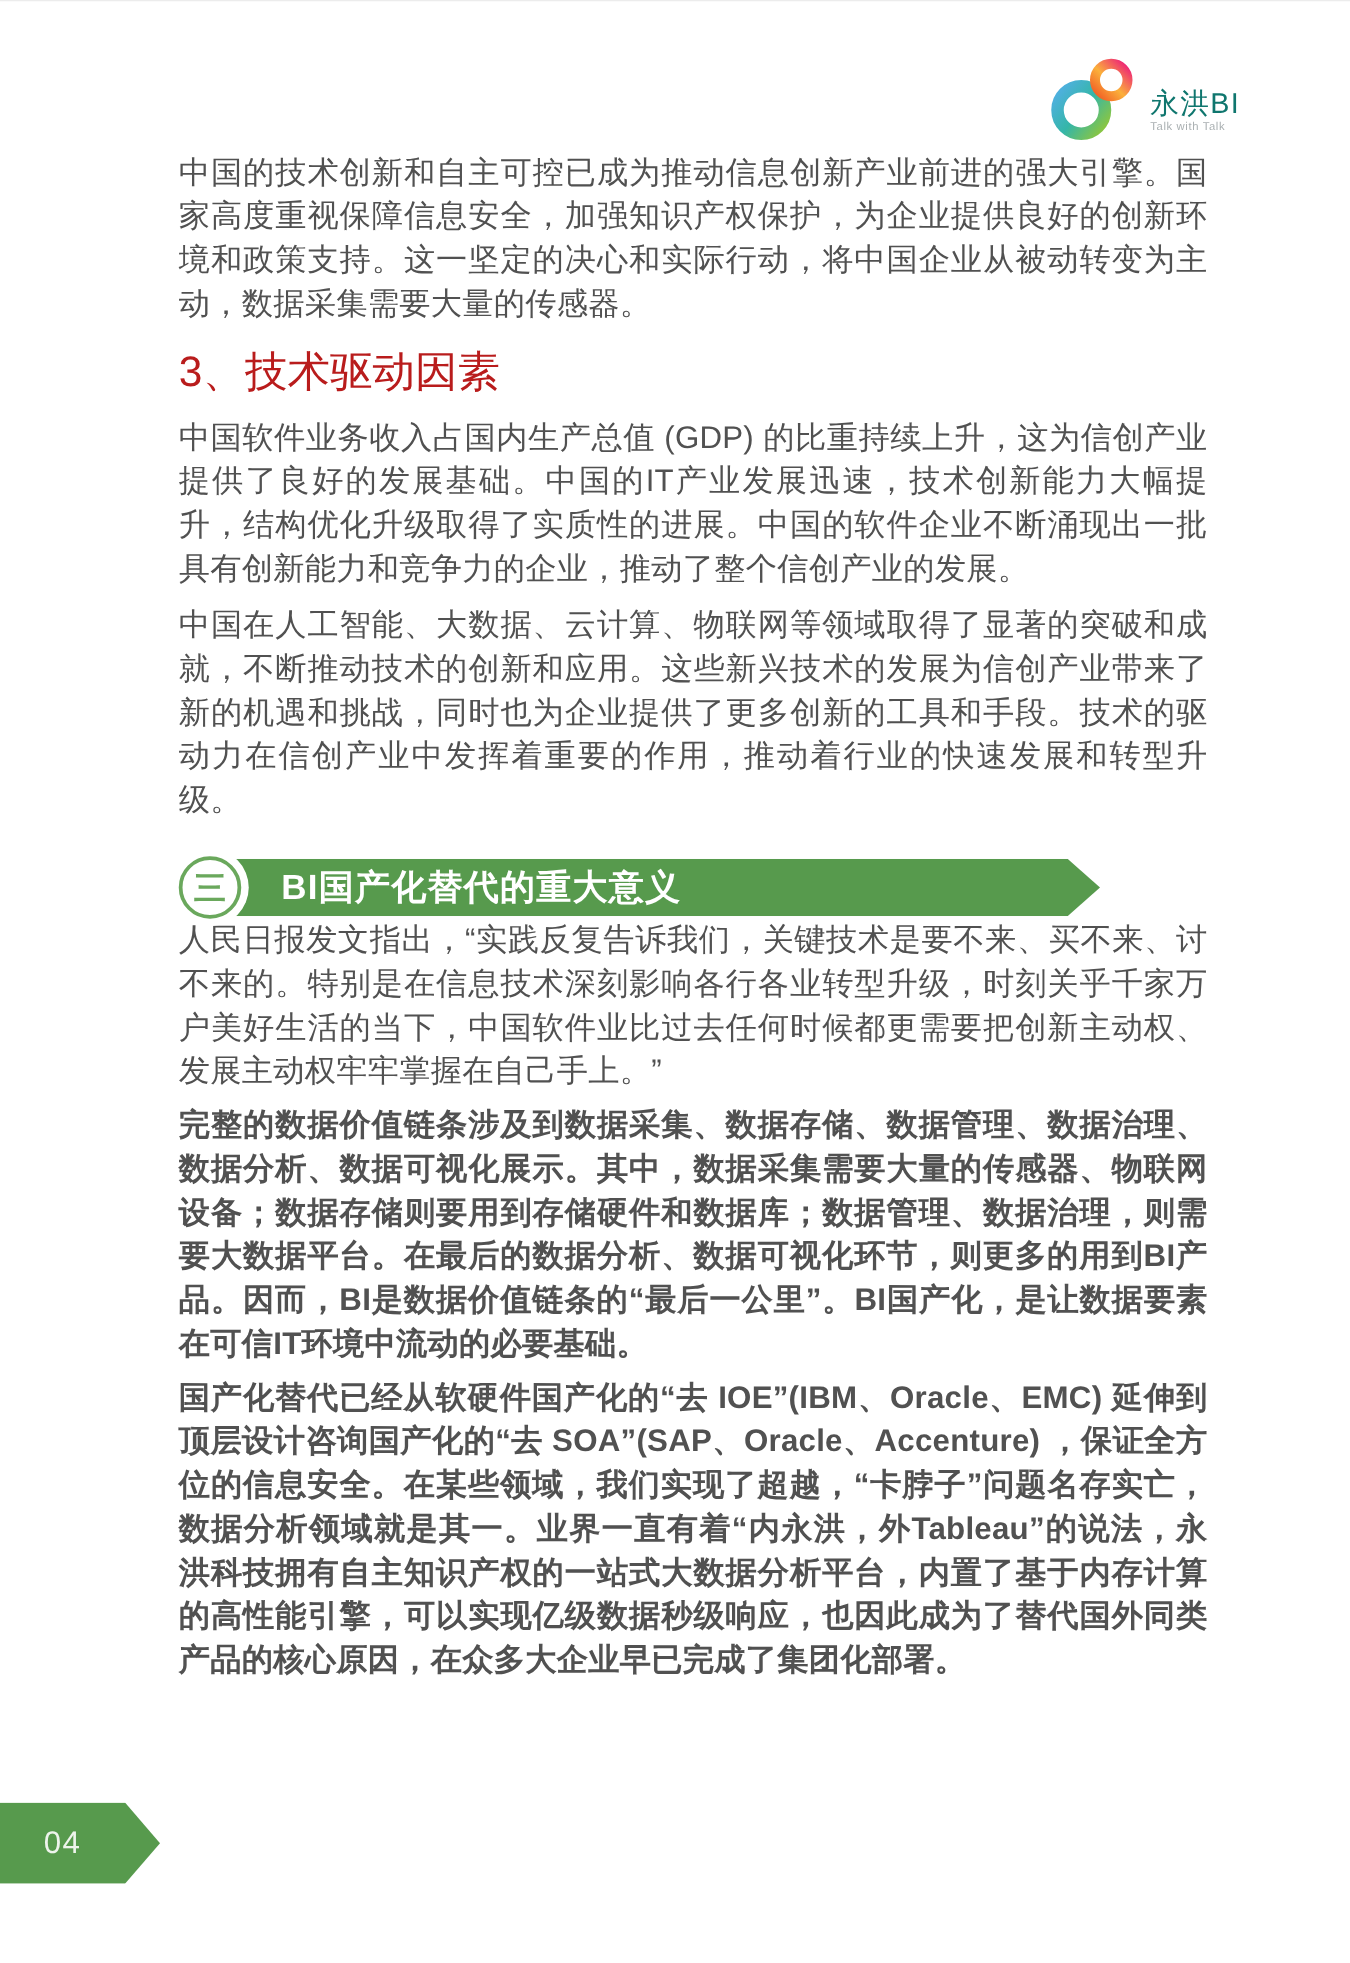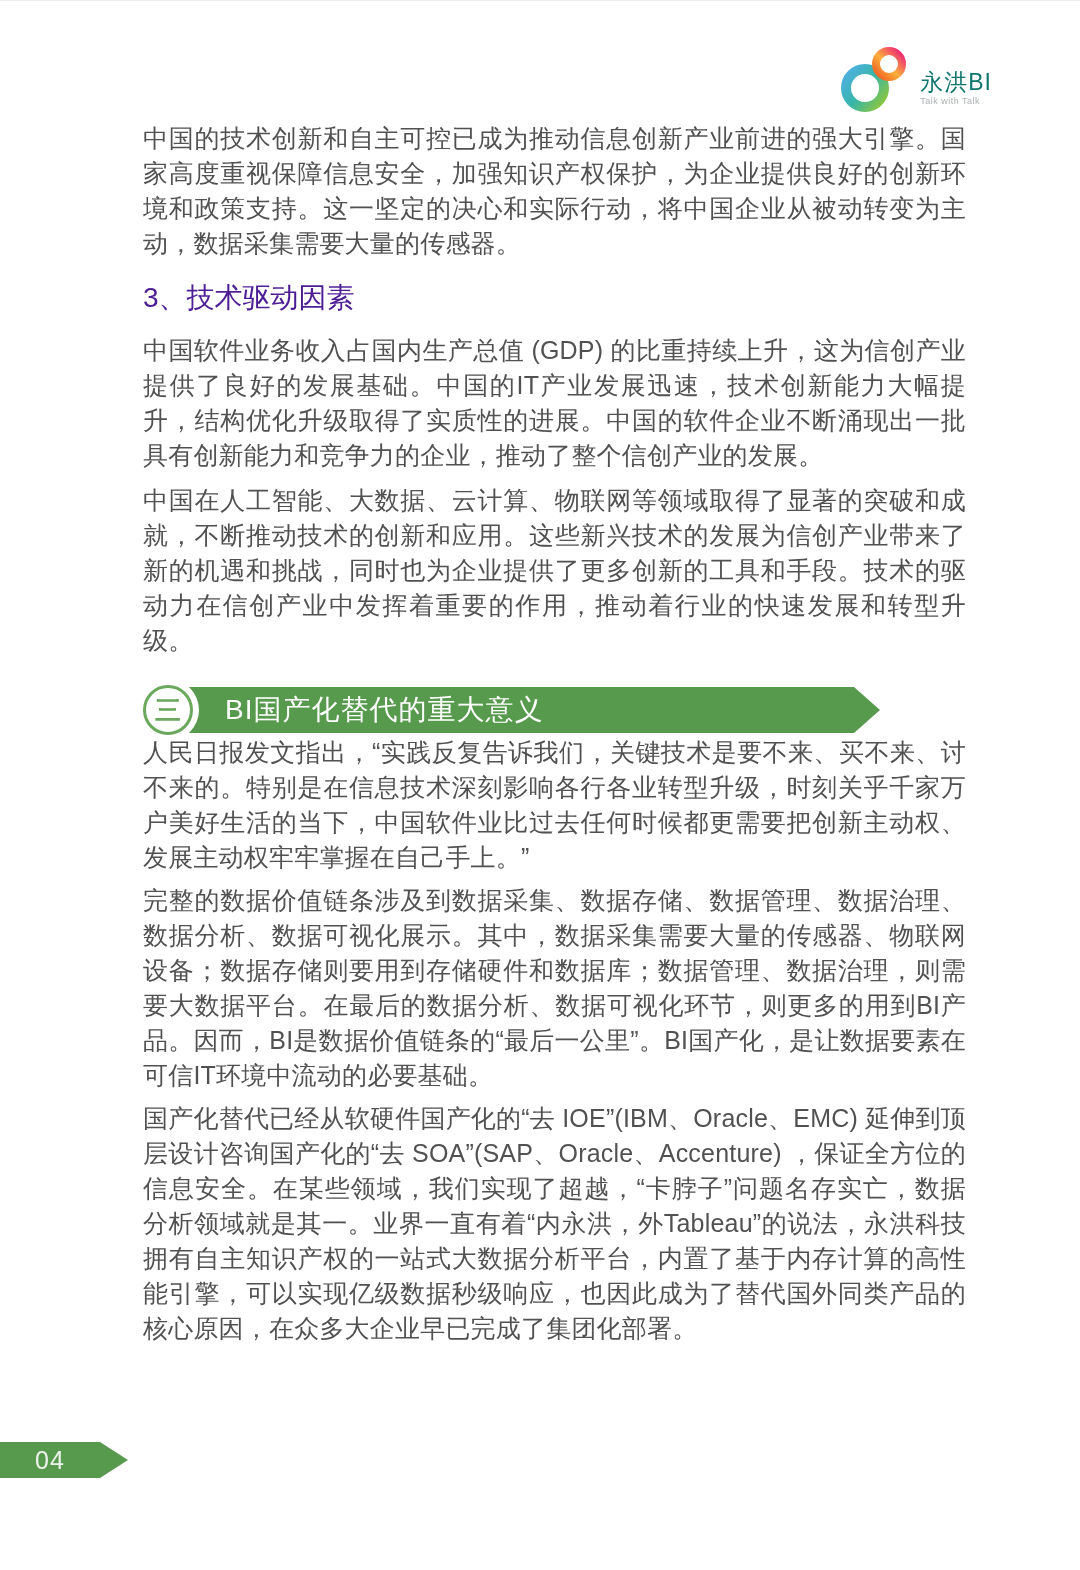--- a/index.html
+++ b/index.html
@@ -28,26 +28,26 @@
   .content{
     position:absolute;left:143px;top:0;width:823px;
   }
   .para{
     font-size:25px;line-height:35px;color:#515151;
     text-align:justify;margin:0;
     letter-spacing:0.2px;
   }
   .para-intro{margin-top:120px;}
   .sub-heading{
-    font-size:28px;line-height:30px;color:#4c1d95;
+    font-size:34px;line-height:30px;color:#b91c1c;
     font-weight:400;margin:22px 0 0 0;
   }
   .mt20{margin-top:20px;}
   .mt10{margin-top:10px;}
-  .mt8{margin-top:8px;}
+  .mt8{margin-top:8px;font-weight:bold;}
   .mt34{}
 
   
   .section-banner{
     display:flex;align-items:center;
     margin-top:27px;height:50px;position:relative;
   }
   .section-marker{
     width:44px;height:44px;flex:none;
     border:3px solid #6aa85c;border-radius:50%;
@@ -60,27 +60,27 @@
   .section-ribbon{
     position:relative;z-index:1;
     margin-left:-14px;flex:none;
     width:701px;height:46px;
     background:#579a4d;
     clip-path:polygon(0 0,calc(100% - 26px) 0,100% 50%,calc(100% - 26px) 100%,0 100%);
     display:flex;align-items:center;
     padding-left:46px;box-sizing:border-box;
   }
   .section-title{
-    color:#ffffff;font-size:28px;letter-spacing:1px;
+    color:#ffffff;font-size:28px;letter-spacing:1px;font-weight:bold;
   }
 
   
   .page-number-flag{
     position:absolute;left:0;top:1441px;
-    width:128px;height:36px;
+    width:128px;height:65px;
     background:#579a4d;
     clip-path:polygon(0 0,calc(100% - 28px) 0,100% 50%,calc(100% - 28px) 100%,0 100%);
     display:flex;align-items:center;justify-content:center;
     padding-right:28px;box-sizing:border-box;
   }
   .page-number{color:#eef4ec;font-size:25px;letter-spacing:1px;}
 </style>
 </head>
 <body>
 

